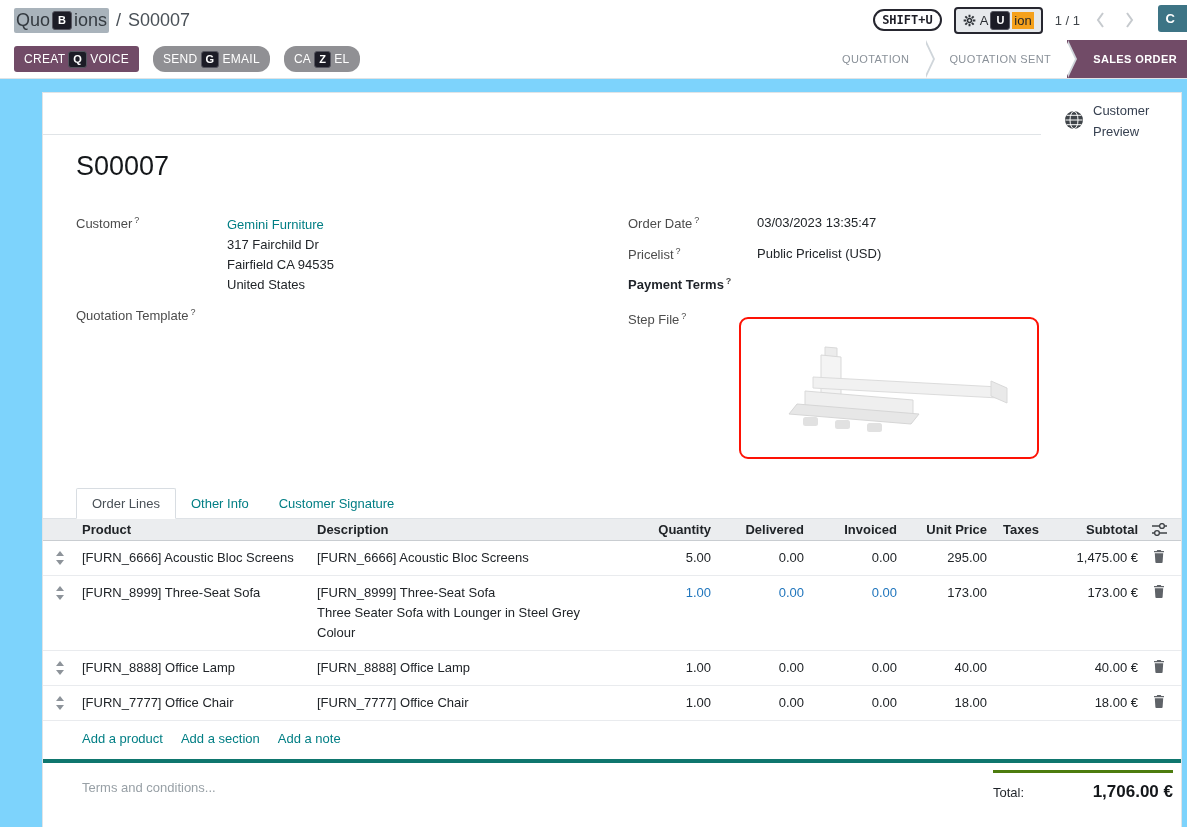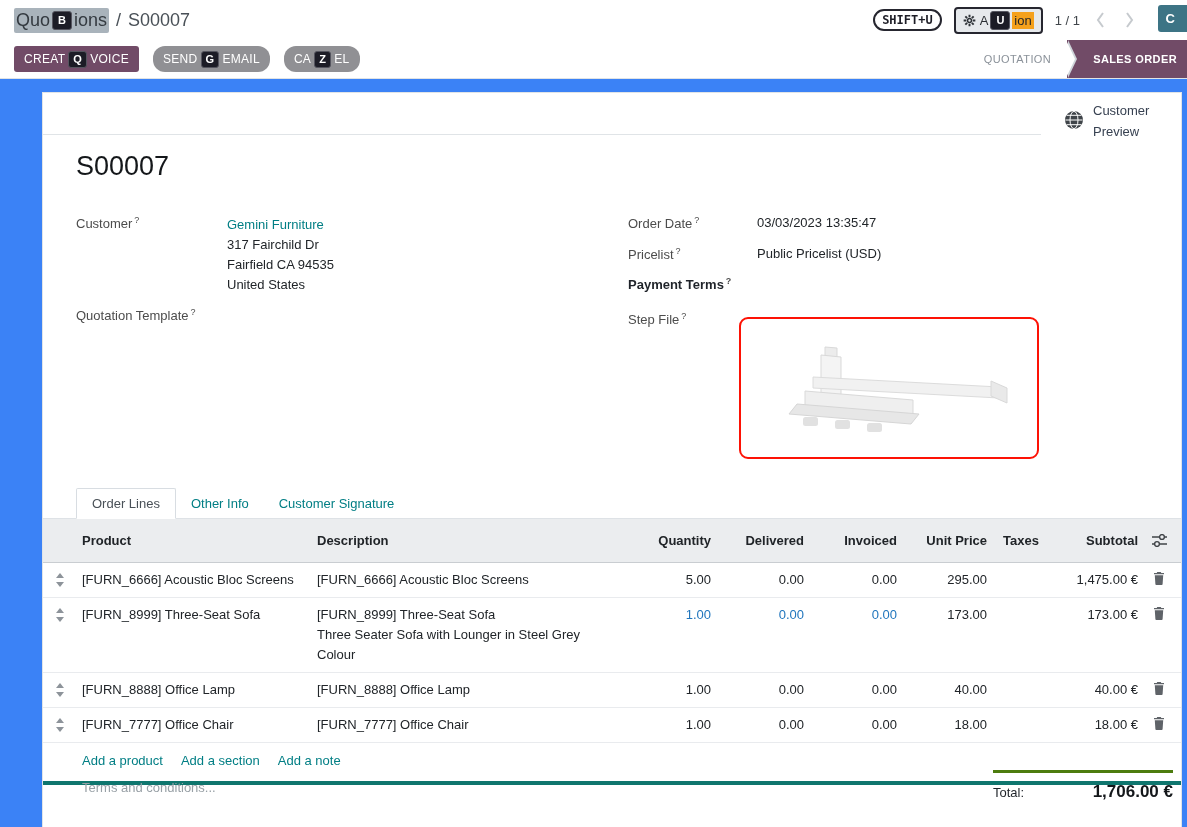--- a/index.html
+++ b/index.html
@@ -1,17 +1,17 @@
 <!DOCTYPE html>
 <html><head>
 <meta charset="utf-8">
 <style>
   *{margin:0;padding:0;box-sizing:border-box;}
   body{font-family:"Liberation Sans","DejaVu Sans",sans-serif;background:#fff;}
-  .canvas{position:relative;width:1187px;height:827px;overflow:hidden;background:#3b82f6;color:#212529;font-size:13px;}
+  .canvas{position:relative;width:1187px;height:827px;overflow:hidden;background:#7dd3fc;color:#212529;font-size:13px;}
 
   
   .topbar{position:absolute;top:0;left:0;width:100%;height:40px;background:#fff;}
   .breadcrumb{position:absolute;left:14px;top:0;height:40px;display:flex;align-items:center;font-size:18px;color:#495057;}
   .hl-gray{background:#a9b3bb;color:#343a40;padding:2px 2px;border-radius:2px;display:inline-flex;align-items:center;}
   .bc-sep{margin:0 7px;color:#495057;}
   .hint{display:inline-block;background:#1c1c26;color:#fff;font-size:11px;font-weight:700;line-height:1;padding:3px 5px;border-radius:3px;border:1px solid #55555f;margin:0 2px;vertical-align:middle;}
   .topbar-right{position:absolute;right:49px;top:0;height:40px;display:flex;align-items:center;gap:12px;}
   .kbd-badge{border:2px solid #26262f;border-radius:11px;background:#fff;padding:2px 7px;font-family:"DejaVu Sans Mono",monospace;font-size:12px;font-weight:600;color:#1d1d26;}
   .action-box{border:2px solid #26262f;border-radius:4px;background:#e6e9ec;padding:2px 7px;display:inline-flex;align-items:center;font-size:13px;color:#2b2f33;cursor:pointer;}
@@ -61,21 +61,21 @@
 
   
   .tabs{position:absolute;top:394px;left:0;width:100%;height:32px;border-bottom:1px solid #dee2e6;display:flex;align-items:flex-end;padding-left:33px;}
   .tab{font-size:13px;padding:7px 15px;cursor:pointer;white-space:nowrap;}
   .tab.active{background:#fff;border:1px solid #d8dde2;border-bottom-color:#fff;margin-bottom:-1px;color:#495057;border-radius:2px 2px 0 0;}
   .tab.inactive{color:#017e84;}
 
   
   .otable{position:absolute;top:426px;left:0;width:100%;font-size:13px;}
   .trow{display:flex;align-items:flex-start;border-bottom:1px solid #e9ebee;background:#fff;}
-  .thead{background:#ebedef;border-bottom:1px solid #c9cdd1;font-weight:700;color:#202428;align-items:center;height:44px;}
+  .thead{background:#ebedef;border-bottom:1px solid #c9cdd1;font-weight:700;color:#202428;align-items:center;height:22px;}
   .thead>div{padding-top:0;padding-bottom:0;}
   .c-handle{width:33px;display:flex;justify-content:center;padding:10px 0 0;}
   .thead .c-handle{padding:0;}
   .c-prod{width:237px;padding:7px 6px;line-height:20px;}
   .c-desc{width:310px;padding:7px 18px 7px 4px;line-height:20px;}
   .c-desc span{display:block;}
   .c-qty{width:90px;text-align:right;padding:7px 2px;line-height:20px;}
   .c-del{width:93px;text-align:right;padding:7px 2px;line-height:20px;}
   .c-inv{width:93px;text-align:right;padding:7px 2px;line-height:20px;}
   .c-price{width:100px;text-align:right;padding:7px 12px 7px 2px;line-height:20px;}
@@ -154,20 +154,23 @@
     <button class="btn btn-gray">
         <span>CA</span>
         <span class="hint">Z</span>
         <span>EL</span>
       </button>
 
     <div class="statusbar">
       <div class="step">
           <span>QUOTATION</span>
         </div>
+      <div class="step">
+          <span>QUOTATION SENT</span>
+        </div>
       <div class="step active">
           <span>SALES ORDER</span>
         </div>
     </div>
   </div>
 
   <div class="sheet">
     <div class="sheet-rule"></div>
 
     <div class="preview-btn">

